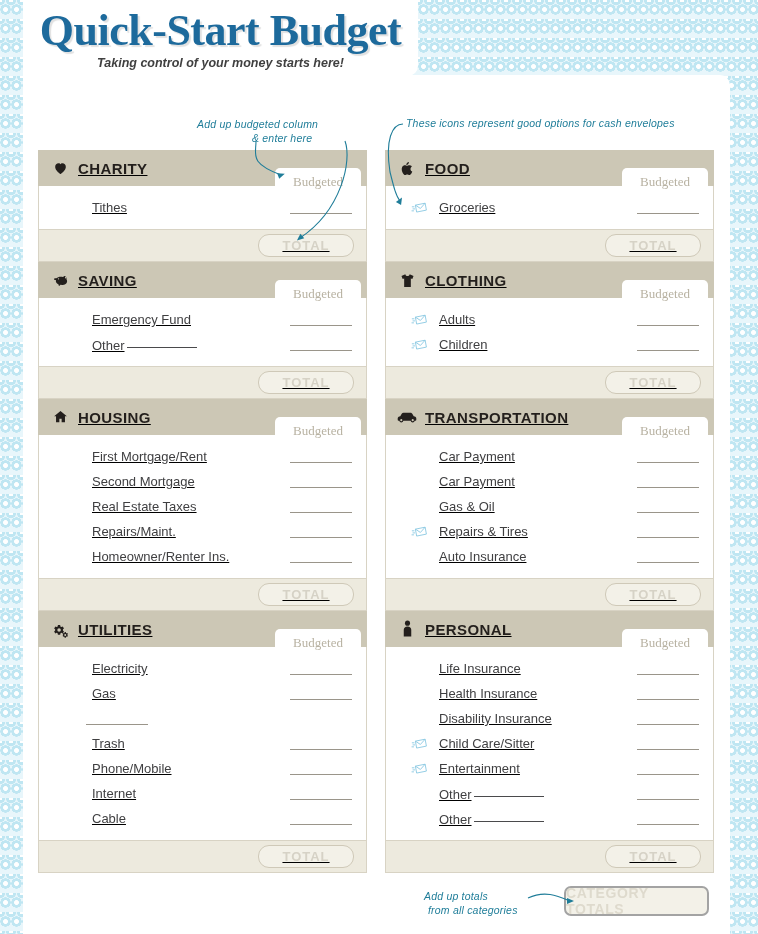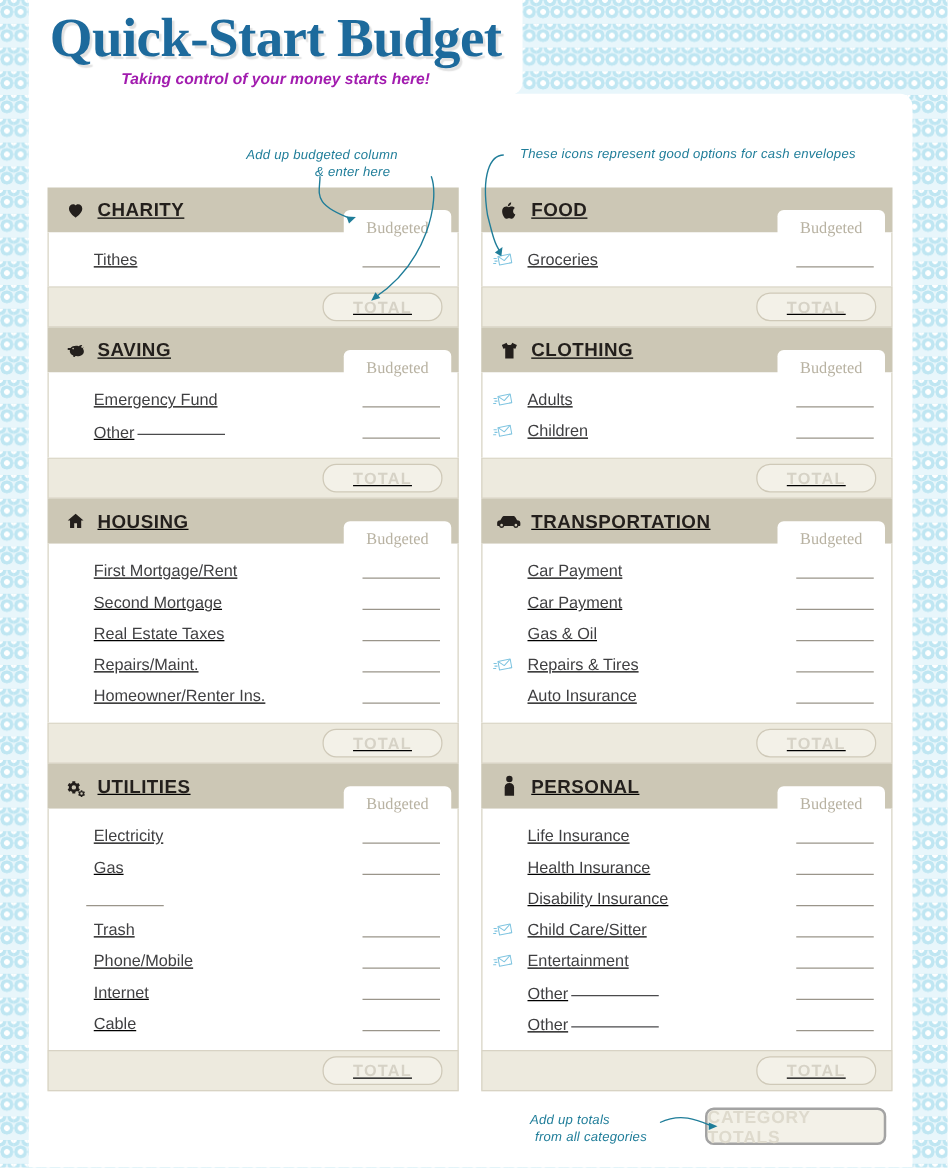--- a/index.html
+++ b/index.html
@@ -51,21 +51,21 @@
     color: #1d6a9c;
     letter-spacing: -0.5px;
     line-height: 1.05;
     text-shadow: 2px 2px 1px rgba(0,0,0,0.12);
   }
   .sub-title {
     font-family: "Liberation Sans", sans-serif;
     font-size: 12.5px;
     font-style: italic;
     font-weight: bold;
-    color: #a21caf;
+    color: #404040;
     margin-top: 2px;
   }
 
   
   .columns {
     position: absolute;
     left: 38px; top: 150px;
     width: 676px;
     display: flex;
     gap: 18px;
@@ -110,21 +110,21 @@
   .budget-tab span {
     font-family: "Liberation Serif", serif;
     font-size: 13px;
     color: #b8b2a2;
   }
 
   .sec-items {
     background: #ffffff;
     border-left: 1px solid #d8d3c4;
     border-right: 1px solid #d8d3c4;
-    padding: 9px 0 9px 0;
+    padding: 9px 0 9px 17px;
     position: relative;
     z-index: 2;
   }
   .item-row {
     height: 25px;
     display: flex;
     align-items: center;
     padding: 0 6px 0 8px;
   }
   .env-slot {
@@ -209,21 +209,21 @@
     font-family: "Liberation Sans", sans-serif;
     font-size: 10.5px;
     font-style: italic;
     color: #1f7d99;
     white-space: nowrap;
     letter-spacing: 0.2px;
     z-index: 8;
   }
   .annot-a { left: 197px; top: 118px; }
   .annot-a2 { left: 252px; top: 132px; }
-  .annot-b { left: 416px; top: 117px; }
+  .annot-b { left: 406px; top: 117px; }
   .annot-c { left: 424px; top: 890px; }
   .annot-c2 { left: 428px; top: 904px; }
 
   .annot-svg {
     position: absolute;
     left: 0; top: 0;
     width: 758px; height: 934px;
     pointer-events: none;
     z-index: 7;
   }

